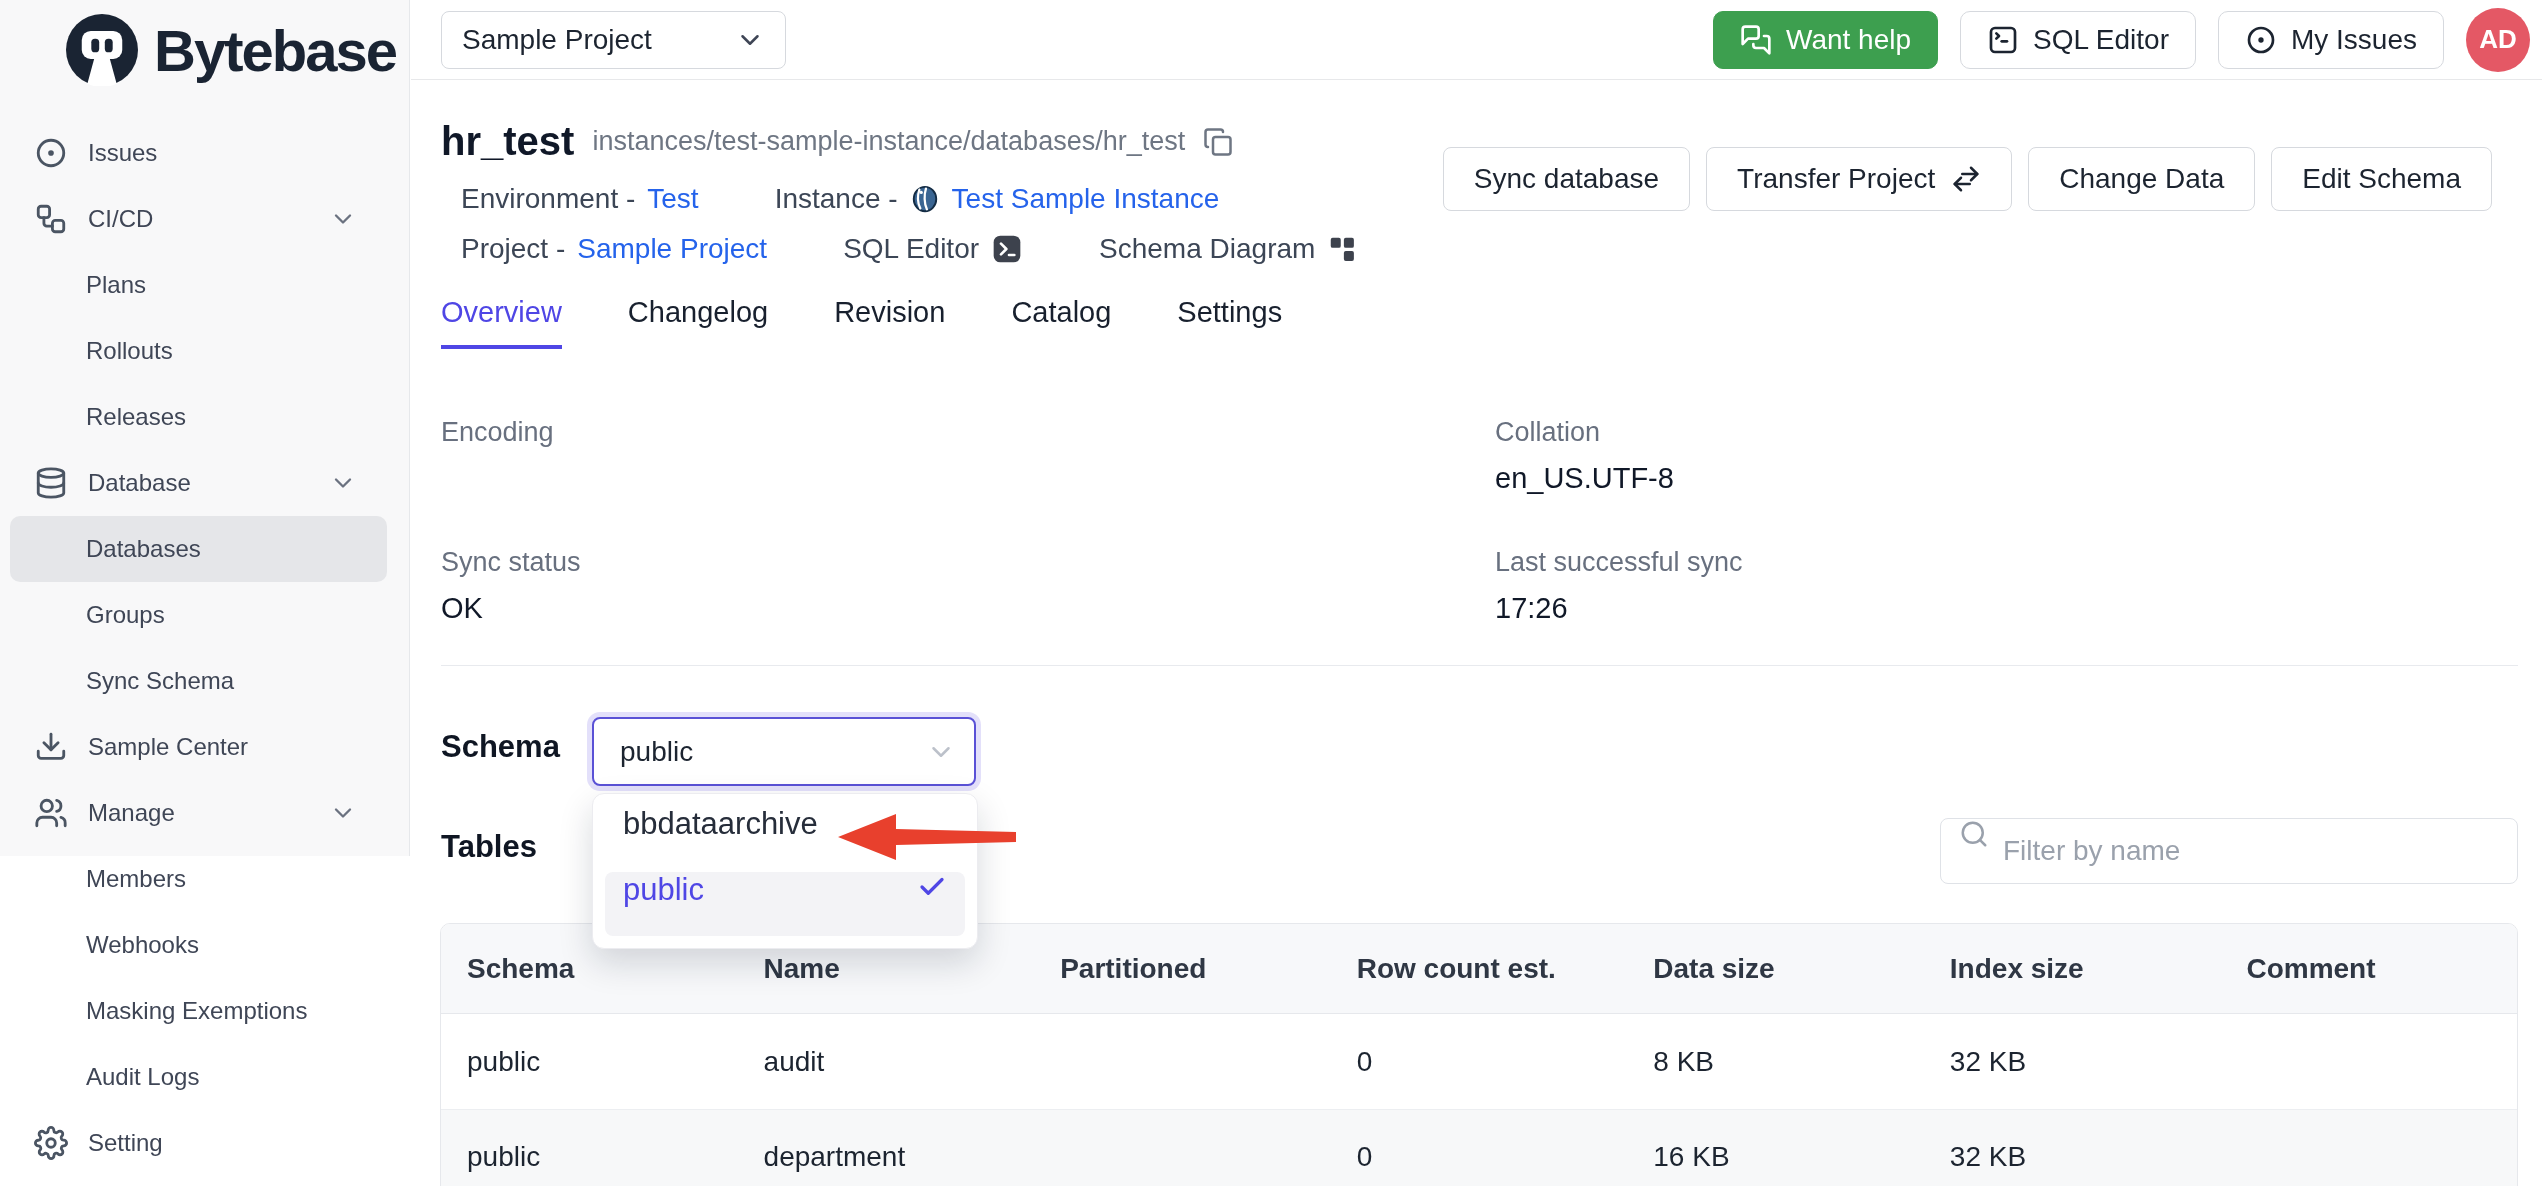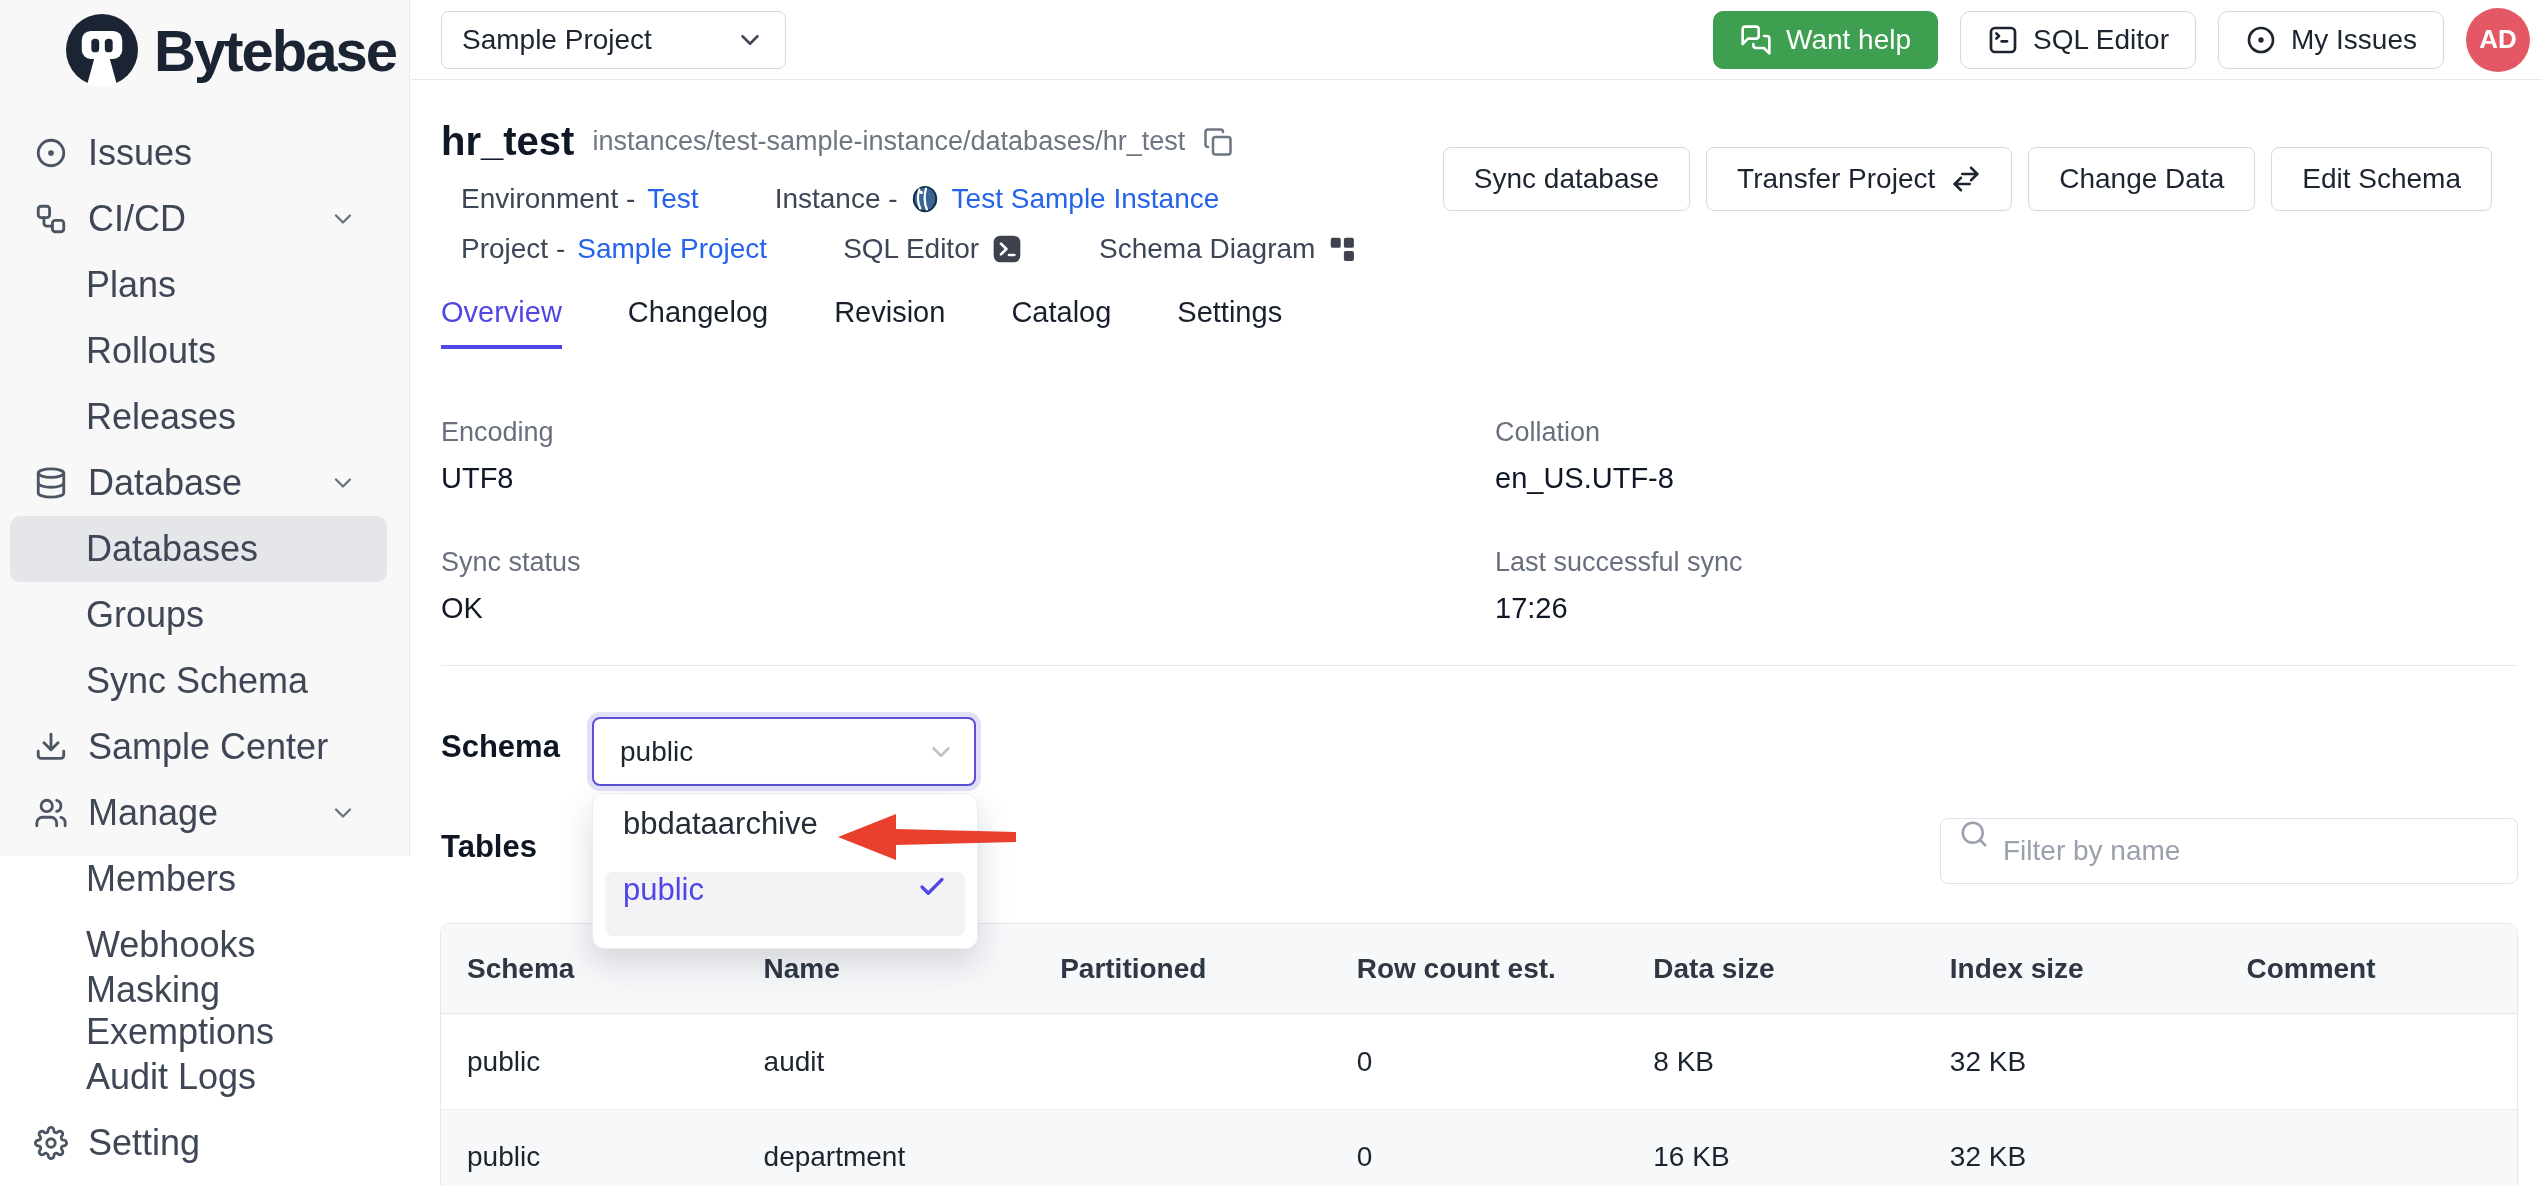--- a/index.html
+++ b/index.html
@@ -6,21 +6,21 @@
   html,body { width:2542px; height:1186px; overflow:hidden; background:#fff;
     font-family:"Liberation Sans","DejaVu Sans",sans-serif; color:#1c2430; }
 
   
   .sidebar { position:absolute; left:0; top:0; width:410px; height:856px;
     background:#f8f8f9; border-right:1px solid #e6e8eb; }
   .logo { position:absolute; left:66px; top:14px; display:flex; align-items:center; gap:16px; cursor:pointer; }
   .logo-word { font-size:58px; font-weight:800; letter-spacing:-2px; color:#1a2433; }
   .nav { position:absolute; top:120px; left:0; right:0; }
   .nav-item { height:66px; display:flex; align-items:center; margin:0 22px 0 10px;
-    padding-left:24px; border-radius:10px; font-size:36px; color:#3f4656; cursor:pointer; }
+    padding-left:24px; border-radius:10px; font-size:24px; color:#3f4656; cursor:pointer; }
   .nav-item .ico { width:34px; height:34px; margin-right:20px; display:flex; align-items:center; }
   .nav-item.top { font-weight:500; }
   .nav-item.sub { padding-left:76px; font-weight:400; }
   .nav-item.active { background:#e5e6e9; }
   .chev { margin-left:auto; margin-right:30px; display:flex; }
 
   
   .topbar { position:absolute; left:411px; top:0; width:2131px; height:80px;
     border-bottom:1px solid #e7e8ea; display:flex; align-items:center;
     justify-content:space-between; padding:0 12px 0 30px; background:#fff; }
@@ -353,21 +353,20 @@
     <div class="tab active">Overview</div>
     <div class="tab">Changelog</div>
     <div class="tab">Revision</div>
     <div class="tab">Catalog</div>
     <div class="tab">Settings</div>
   </div>
 
   <div class="info-grid">
     <div>
       <div class="info-label">Encoding</div>
-      <div class="info-value">UTF8</div>
     </div>
     <div>
       <div class="info-label">Collation</div>
       <div class="info-value">en_US.UTF-8</div>
     </div>
     <div>
       <div class="info-label">Sync status</div>
       <div class="info-value">OK</div>
     </div>
     <div>

